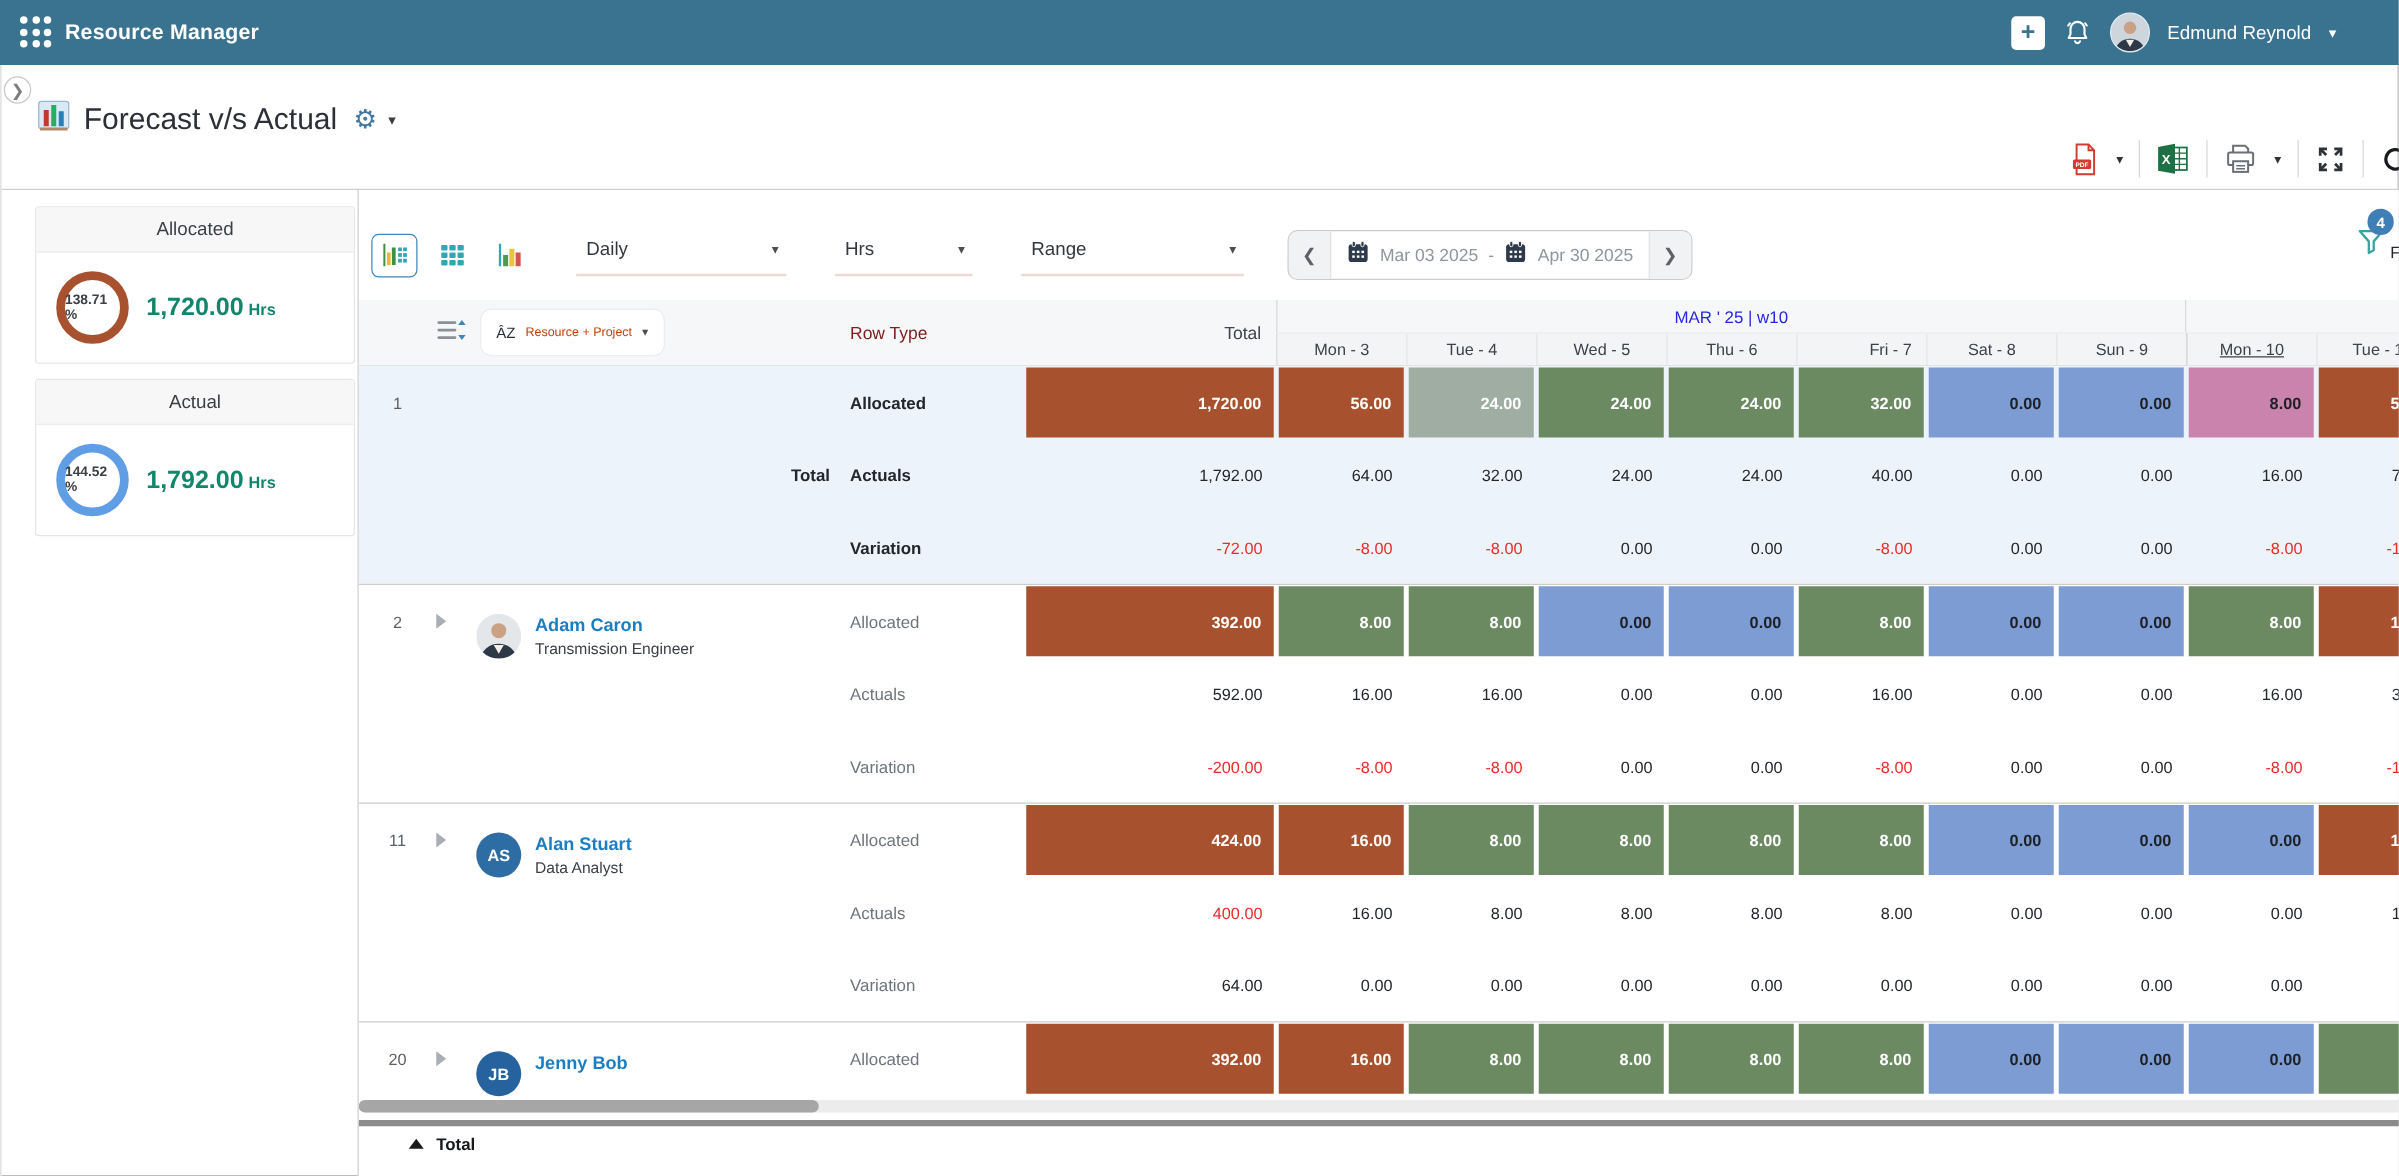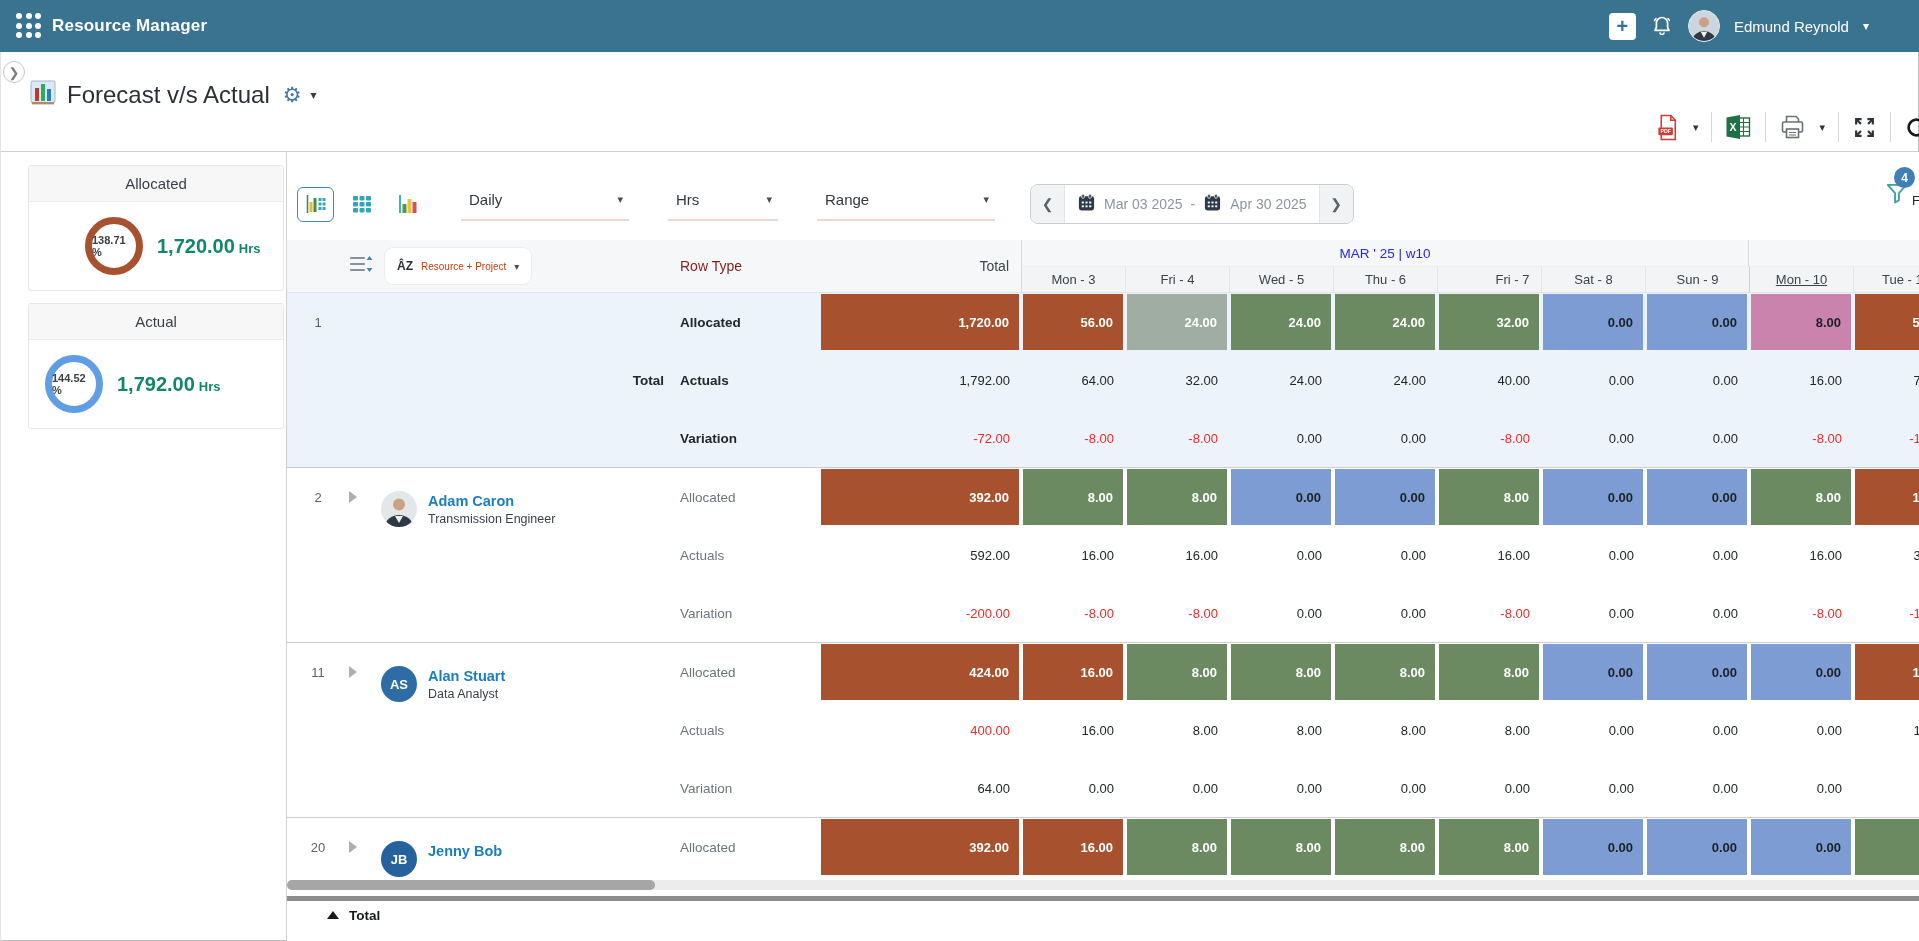--- a/index.html
+++ b/index.html
@@ -35,21 +35,21 @@
   .export-bar .vdiv { width:1px; height:30px; background:#d7d7d7; }
   .mini-caret { font-size:11px; color:#2f3338; }
 
   
   .content { flex:1; display:flex; }
   .cards-col { width:285px; padding:13px 0 0 27px; }
   .card { width:256px; border:1px solid #e6e6e6; border-radius:3px; margin-bottom:12px; background:#fff; }
   .card-head { background:#f7f7f7; border-bottom:1px solid #ececec; height:36px; display:flex; align-items:center; justify-content:center; font-size:15px; color:#3a3f45; }
   .card-body { height:88px; display:flex; align-items:center; padding-left:16px; gap:14px; }
   .ring { width:58px; height:58px; border-radius:50%; display:flex; align-items:center; justify-content:center; font-size:11px; font-weight:bold; color:#3c4046; }
-  .ring-allocated { border:7px solid #a8512e;margin-left:40px; }
+  .ring-allocated { border:7px solid #a8512e; }
   .ring-actual { border:7px solid #5f9de4; }
   .card-value { font-size:20px; font-weight:bold; color:#12866c; }
   .card-unit { font-size:13px; font-weight:bold; color:#12866c; margin-left:4px; }
 
   
   .grid-panel { flex:1; border-left:1px solid #cfcfcf; position:relative; overflow:hidden; background:#fff; }
   .toolbar { height:88px; padding:16px 0 0 10px; display:flex; align-items:center; gap:9px; }
   .view-btn { width:37px; height:35px; border-radius:6px; border:1.5px solid transparent; background:#fff; display:flex; align-items:center; justify-content:center; cursor:pointer; }
   .view-btn.sel { border-color:#3f87b8; }
   .seldrop { display:flex; align-items:end; justify-content:space-between; border-bottom:2px solid #edd8d2; padding:0 6px 7px 8px; height:34px; cursor:pointer; align-items:center; }
@@ -68,21 +68,21 @@
   .funnel-holder { position:relative; }
   .filter-badge { position:absolute; top:-13px; left:10px; width:21px; height:21px; border-radius:50%; background:#3f7fb5; color:#fff; font-size:12px; font-weight:bold; display:flex; align-items:center; justify-content:center; }
   .filter-label { font-size:13px; color:#23272c; padding-bottom:2px; }
 
   
   .grid-viewport { height:638px; overflow:hidden; }
   .gcols { display:grid; grid-template-columns:62px 32px 293px 145px 202px repeat(9,104px); width:1670px; }
   .grid-header { grid-auto-rows:26px; background:#f6f7f8; border-bottom:1px solid #e2e3e5; }
   .hdr-left { grid-column:1/4; grid-row:1/3; display:flex; align-items:center; padding-left:62px; gap:12px; }
   .sortbox { background:#fff; border-radius:8px; height:36px; display:flex; align-items:center; gap:8px; padding:0 12px; box-shadow:0 0 0 1px #ededee; cursor:pointer; }
-  .az { font-size:12px; font-weight:bold; color:#2b2f34; }
+  .az { font-size:12px; font-weight:normal; color:#2b2f34; }
   .sortbox .lbl { font-size:10px; color:#c2410c; }
   .sortbox .car { font-size:10px; color:#4a4e53; }
   .hdr-rowtype { grid-column:4; grid-row:1/3; display:flex; align-items:center; font-size:14px; color:#7f1d1d; padding-left:6px; }
   .hdr-total { grid-column:5; grid-row:1/3; display:flex; align-items:center; justify-content:flex-end; font-size:14px; color:#3f444a; padding-right:12px; }
   .week-label { grid-column:6/13; grid-row:1; display:flex; align-items:center; justify-content:center; font-size:13.5px; color:#2626e0; border-left:1px solid #d9dadc; border-right:1px solid #d9dadc; }
   .week-rest { grid-column:13/15; grid-row:1; }
   .day-h { grid-row:2; display:flex; align-items:center; justify-content:center; gap:5px; font-size:13px; color:#3c4248; background:#f3f4f6; border-left:1px solid #e5e6e8; border-top:1px solid #eceef0; }
   .day-h.first { border-left:1px solid #d9dadc; }
   .day-h.weekstart { border-left:1px solid #cfd1d4; }
 
@@ -371,21 +371,21 @@
                 <span class="lbl">Resource + Project</span>
                 <span class="car">▾</span>
               </div>
             </div>
             <div class="hdr-rowtype">Row Type</div>
             <div class="hdr-total">Total</div>
             <div class="week-label">MAR ' 25 | w10</div>
             <div class="week-rest"></div>
 
           <div class="day-h first" style="grid-column: 6;">Mon - 3</div>
-              <div class="day-h" style="grid-column: 7;">Fri - 4</div>
+              <div class="day-h" style="grid-column: 7;">Tue - 4</div>
               <div class="day-h" style="grid-column: 8;">Wed - 5</div>
               <div class="day-h" style="grid-column: 9; text-align: center;">Thu - 6</div>
               <div class="day-h" style="grid-column: 10; padding-left: 46px;">Fri - 7</div>
               <div class="day-h" style="grid-column: 11;">Sat - 8</div>
               <div class="day-h" style="grid-column: 12;">Sun - 9</div>
               <div class="day-h weekstart" style="grid-column: 13; text-decoration: underline;">Mon - 10</div>
               <div class="day-h" style="grid-column: 14;">Tue - 11</div>
             </div>
           <div id="grid-body">
               <div class="gcols group total-group">

